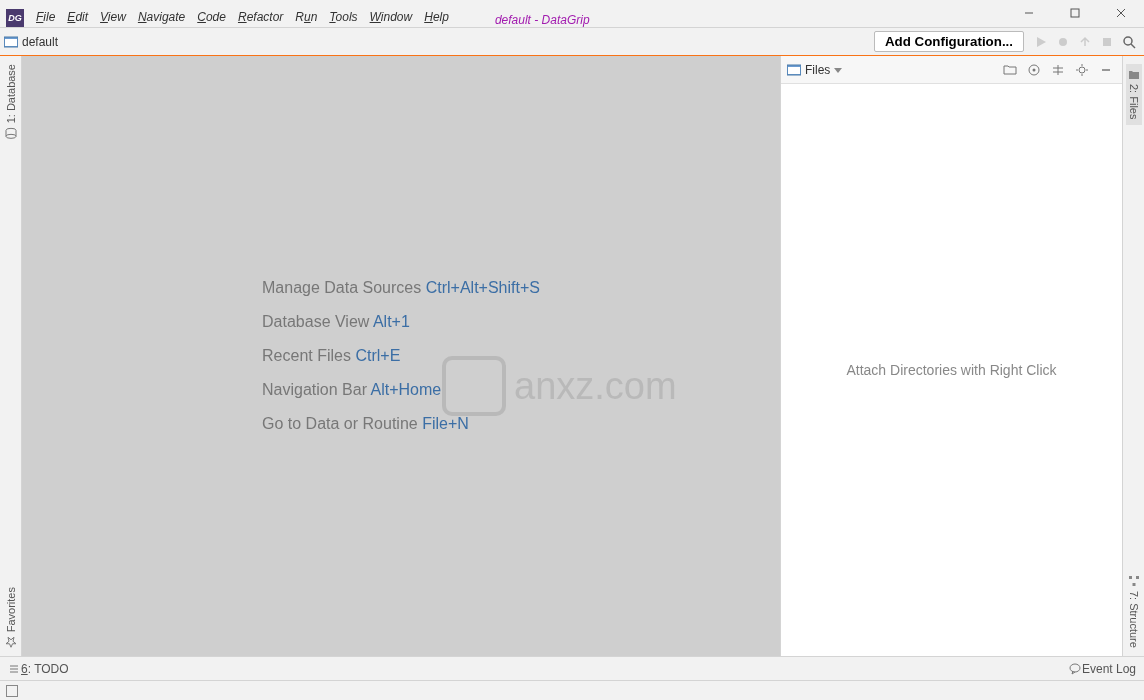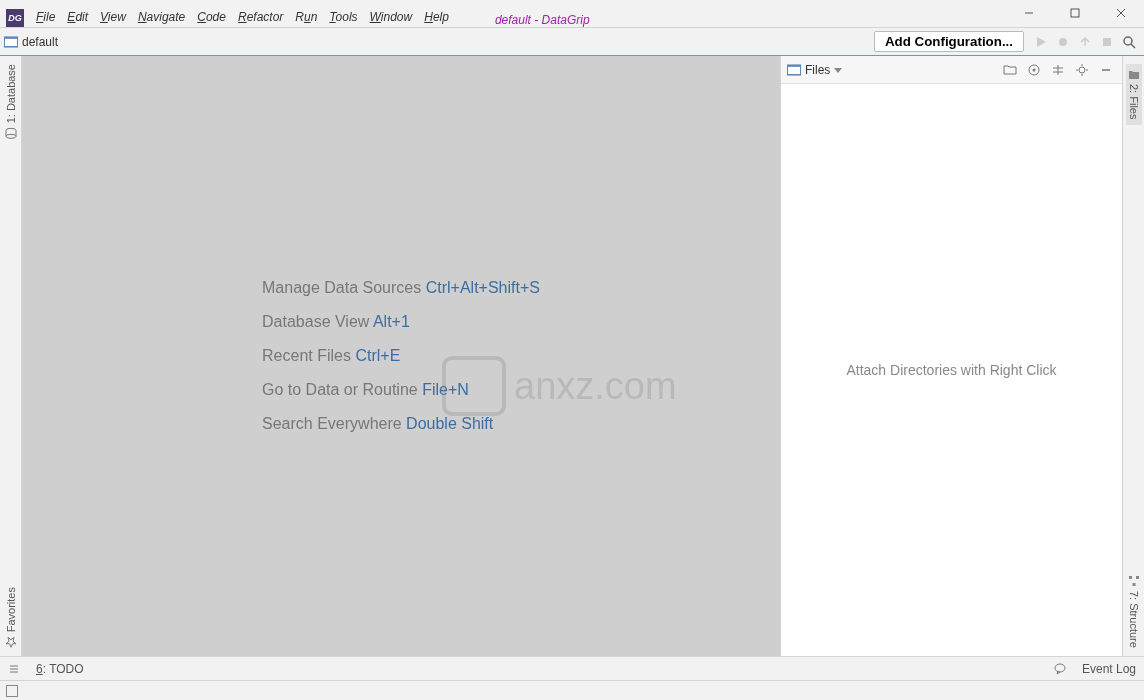--- a/index.html
+++ b/index.html
@@ -48,21 +48,21 @@
 .right-panel .panel-body { flex: 1; display: flex; align-items: center; justify-content: center; color: #888; font-size: 14px; }
 
 
 .right-gutter { width: 22px; background: #f2f2f2; border-left: 1px solid #d4d4d4; display: flex; flex-direction: column; align-items: center; justify-content: space-between; padding: 8px 0; }
 .right-gutter .vlabel { writing-mode: vertical-rl; font-size: 11px; color: #555; display: flex; align-items: center; gap: 4px; }
 .right-gutter .top-tab { background: #e0e0e0; padding: 6px 2px; }
 
 
 .statusbar { height: 24px; display: flex; align-items: center; border-top: 1px solid #d4d4d4; background: #f2f2f2; padding: 0 8px; }
 .statusbar .spacer { flex: 1; }
-.statusbar .sb-item { display: flex; align-items: center; gap: 16px; color: #555; }
+.statusbar .sb-item { display: flex; align-items: center; gap: 1px; color: #555; }
 .statusbar .sb-item u { text-decoration: underline; }
 
 
 .bottombar { height: 20px; border-top: 1px solid #d4d4d4; background: #f2f2f2; display: flex; align-items: center; padding: 0 6px; }
 .bottombar .micro-icon { width: 12px; height: 12px; border: 1px solid #888; }
 
 svg { display: block; }
 </style>
 </head>
 <body>
@@ -158,22 +158,22 @@
 
   <div class="editor">
     <div class="watermark">
       <div class="watermark-icon"></div>
       <span>anxz.com</span>
     </div>
     <div class="tips">
       <div class="row"><span>Manage Data Sources </span><span class="shortcut">Ctrl+Alt+Shift+S</span></div>
       <div class="row"><span>Database View </span><span class="shortcut">Alt+1</span></div>
       <div class="row"><span>Recent Files </span><span class="shortcut">Ctrl+E</span></div>
+      <div class="row"><span>Navigation Bar </span><span class="shortcut">Alt+Home</span></div>
       <div class="row"><span>Go to Data or Routine </span><span class="shortcut">File+N</span></div>
-      <div class="row"><span>Search Everywhere </span><span class="shortcut">Double Shift</span></div>
     </div>
   </div>
 
   <div class="right-panel">
     <div class="panel-header">
       <svg width="14" height="12" viewBox="0 0 14 12">
           <rect x="0" y="1" width="14" height="10" fill="#6b9bd1" stroke="#4a7aa8"></rect>
           <rect x="1" y="3" width="12" height="7" fill="#fff"></rect>
         </svg>
       <span>Files</span>

